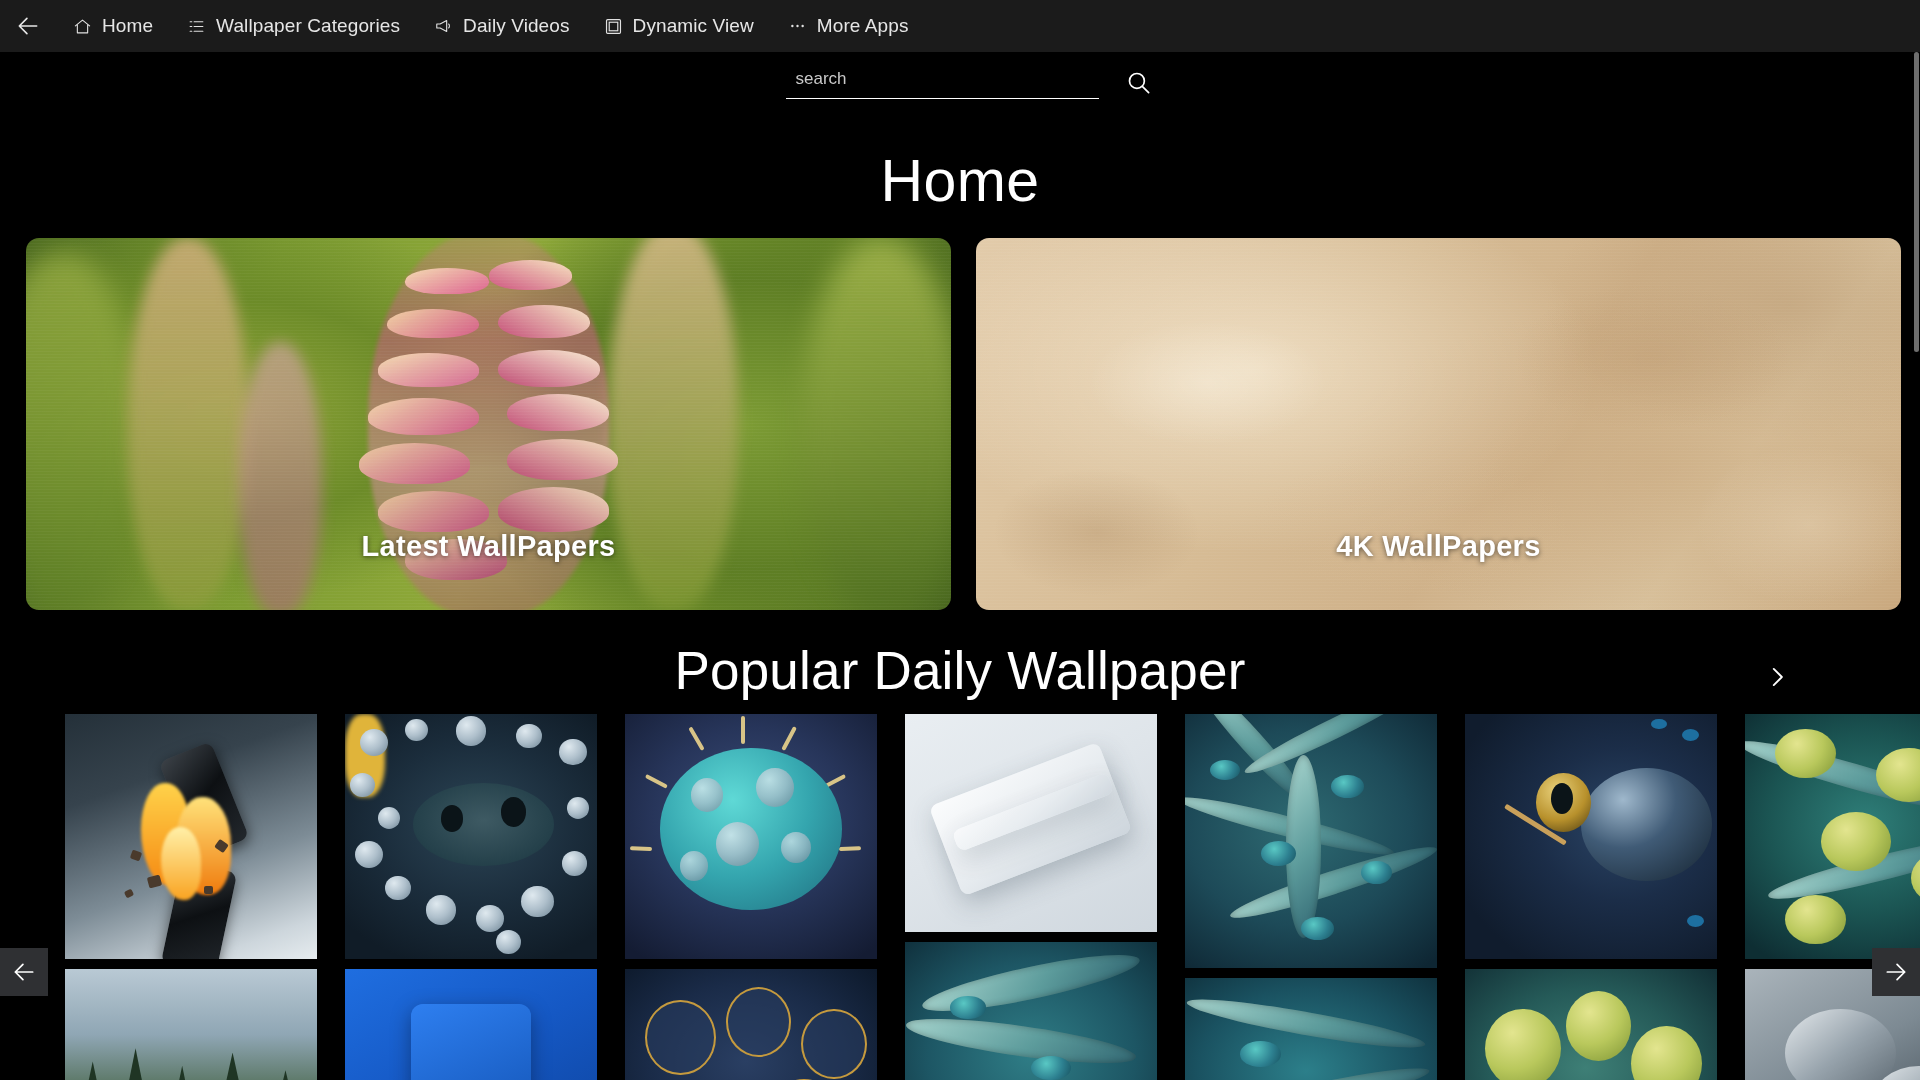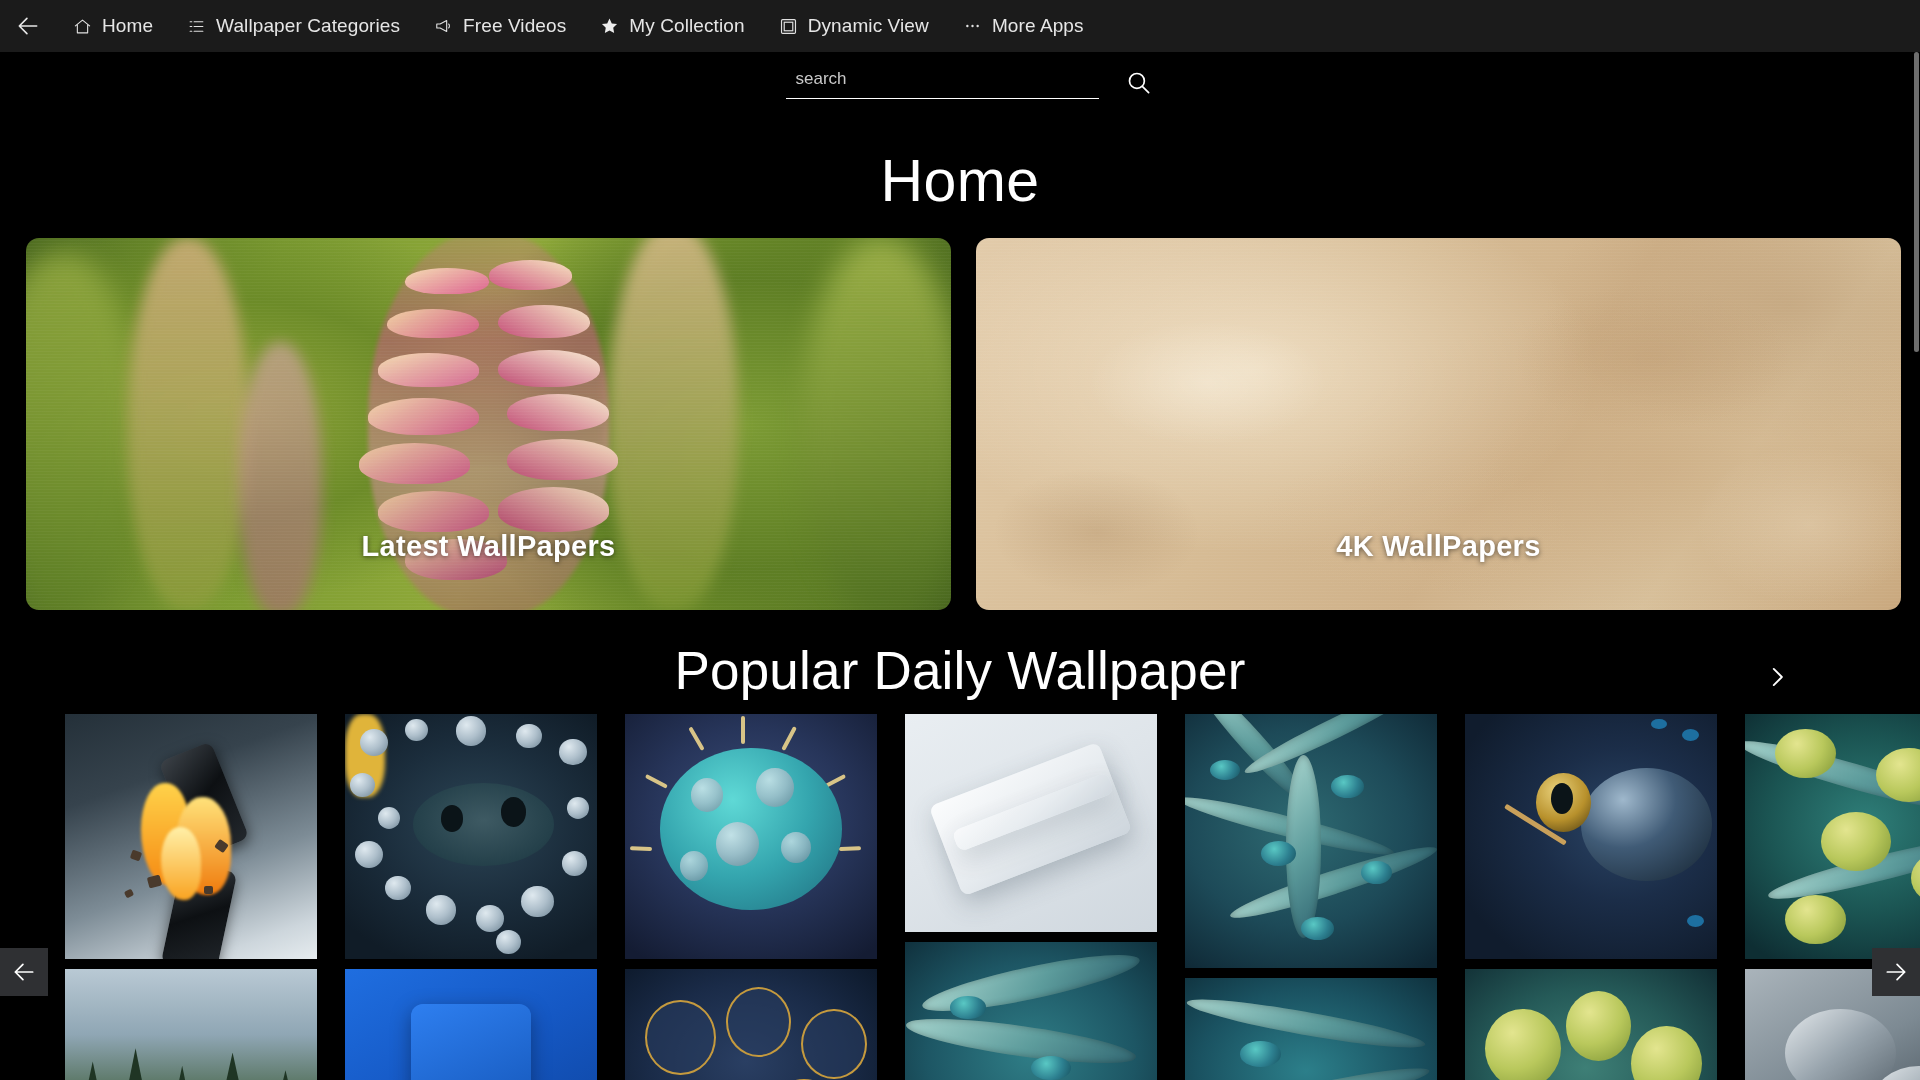--- a/index.html
+++ b/index.html
@@ -303,31 +303,23 @@
       <span class="nav-label">Wallpaper Categories</span>
     </div>
 
     <div class="nav-item">
       <span class="nav-ico">
         <svg width="20" height="20" viewBox="0 0 24 24" fill="none">
           <path d="M3.5 9.5h4.2L16 5.2v13.6l-8.3-4.3H3.5z" stroke="#e1e1e1" stroke-width="1.4" stroke-linejoin="round"></path>
           <path d="M18.5 9.5c1.3.9 1.3 4.1 0 5" stroke="#e1e1e1" stroke-width="1.4" stroke-linecap="round"></path>
         </svg>
       </span>
-      <span class="nav-label">Free Videos</span>
-    </div>
-
-    <div class="nav-item">
-      <span class="nav-ico">
-        <svg width="20" height="20" viewBox="0 0 24 24">
-          <path d="M12 2.6l2.9 6.1 6.6.9-4.8 4.6 1.2 6.6L12 17.7 6.1 20.8l1.2-6.6L2.5 9.6l6.6-.9z" fill="#ededed"></path>
-        </svg>
-      </span>
-      <span class="nav-label">My Collection</span>
-    </div>
+      <span class="nav-label">Daily Videos</span>
+    </div>
+
 
     <div class="nav-item">
       <span class="nav-ico">
         <svg width="19" height="19" viewBox="0 0 24 24" fill="none">
           <rect x="3.2" y="3.2" width="17.6" height="17.6" rx="1.4" stroke="#e1e1e1" stroke-width="1.5"></rect>
           <rect x="6.6" y="6.6" width="10.8" height="10.8" stroke="#e1e1e1" stroke-width="1.5"></rect>
         </svg>
       </span>
       <span class="nav-label">Dynamic View</span>
     </div>

